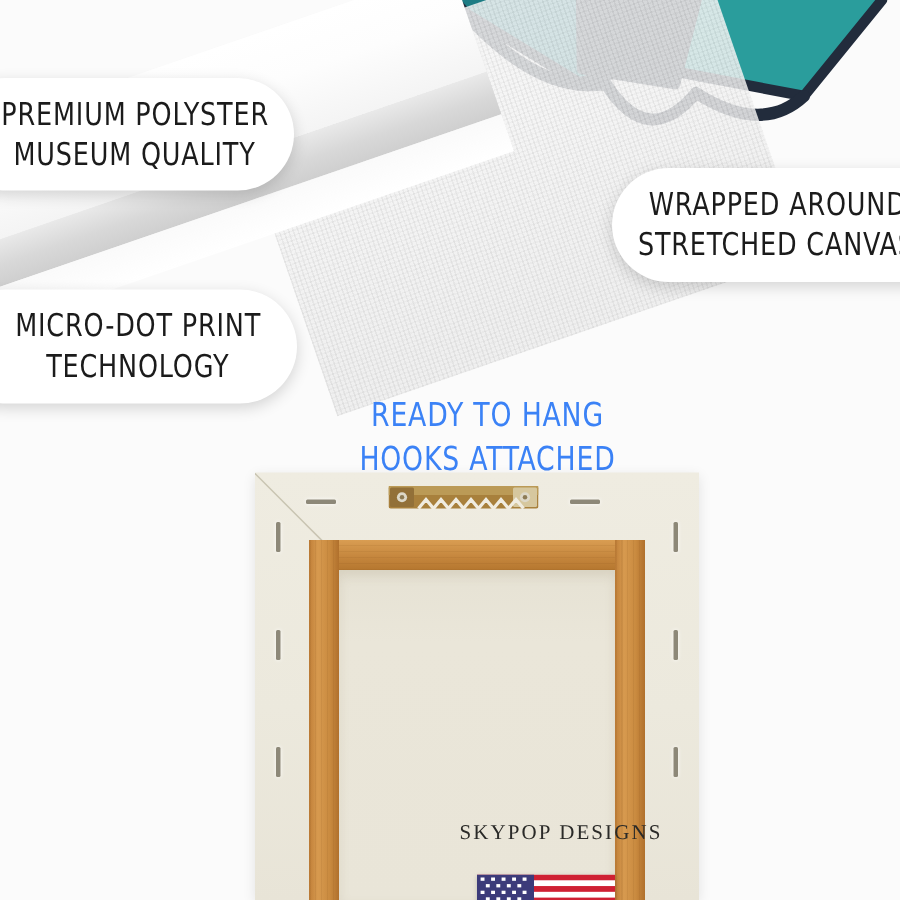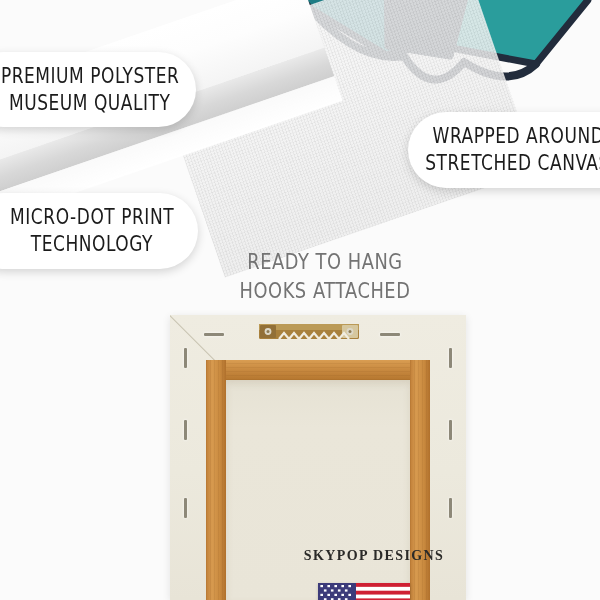--- a/index.html
+++ b/index.html
@@ -46,21 +46,21 @@
   .pill .ln{
         font-family:"Liberation Sans Narrow","DejaVu Sans Condensed","Liberation Sans",sans-serif;
         font-size:21px;font-weight:400;letter-spacing:.6px;line-height:1.28;
         white-space:nowrap;transform:scaleX(.9);transform-origin:center;}
 
   #pill-premium{left:-34px;top:52px;width:212px;height:75px;padding-left:18px;}
   #pill-wrapped{left:408px;top:112px;width:220px;height:76px;padding-right:18px;}
   #pill-micro{left:-34px;top:193px;width:212px;height:76px;padding-left:20px;}
 
   
-  #heading{position:absolute;left:200px;top:248px;width:250px;text-align:center;color:#737373;}
+  #heading{position:absolute;left:200px;top:264px;width:250px;text-align:center;color:#3b82f6;}
   #heading .ln{
         font-family:"Liberation Sans Narrow","DejaVu Sans Condensed","Liberation Sans",sans-serif;
         font-size:22px;letter-spacing:.6px;line-height:1.3;white-space:nowrap;
         transform:scaleX(.9);}
 
   
   #canvasback{position:absolute;left:170px;top:315px;width:296px;height:285px;
         background:linear-gradient(180deg,#efece1 0%,#ece9dd 55%,#e8e4d7 100%);
         box-shadow:0 2px 8px rgba(0,0,0,.10);}
   .corner-fold{position:absolute;left:0;top:0;width:62px;height:62px;overflow:hidden;}
@@ -71,21 +71,21 @@
   .wood{position:absolute;background:
         repeating-linear-gradient(90deg,rgba(120,70,20,.10) 0 1px,rgba(255,255,255,0) 1px 4px),
         linear-gradient(90deg,#c07f38 0%,#d79a4f 30%,#c98a3f 70%,#b0702c 100%);}
   #wood-top{left:36px;top:45px;width:224px;height:20px;
         background:repeating-linear-gradient(0deg,rgba(120,70,20,.10) 0 1px,rgba(255,255,255,0) 1px 4px),
                    linear-gradient(180deg,#d99d52 0%,#c4853c 60%,#b5772f 100%);}
   #wood-left{left:36px;top:45px;width:20px;height:240px;}
   #wood-right{left:240px;top:45px;width:20px;height:240px;}
   #inner-back{position:absolute;left:56px;top:65px;width:184px;height:220px;
         background:linear-gradient(180deg,#e6e2d4 0%,#eae6d9 22%,#e9e5d8 100%);
-        box-shadow:inset 0 4px 7px rgba(120,100,60,.13);font-weight:bold;}
+        box-shadow:inset 0 4px 7px rgba(120,100,60,.13);}
 
   
   #hanger{position:absolute;left:89px;top:8px;width:100px;height:20px;}
 
   
   .staple{position:absolute;background:#8d8878;border-radius:1px;
         box-shadow:0 0 3px rgba(255,255,255,.9);}
   .staple.h{width:20px;height:3px;}
   .staple.v{width:3px;height:20px;}
 

